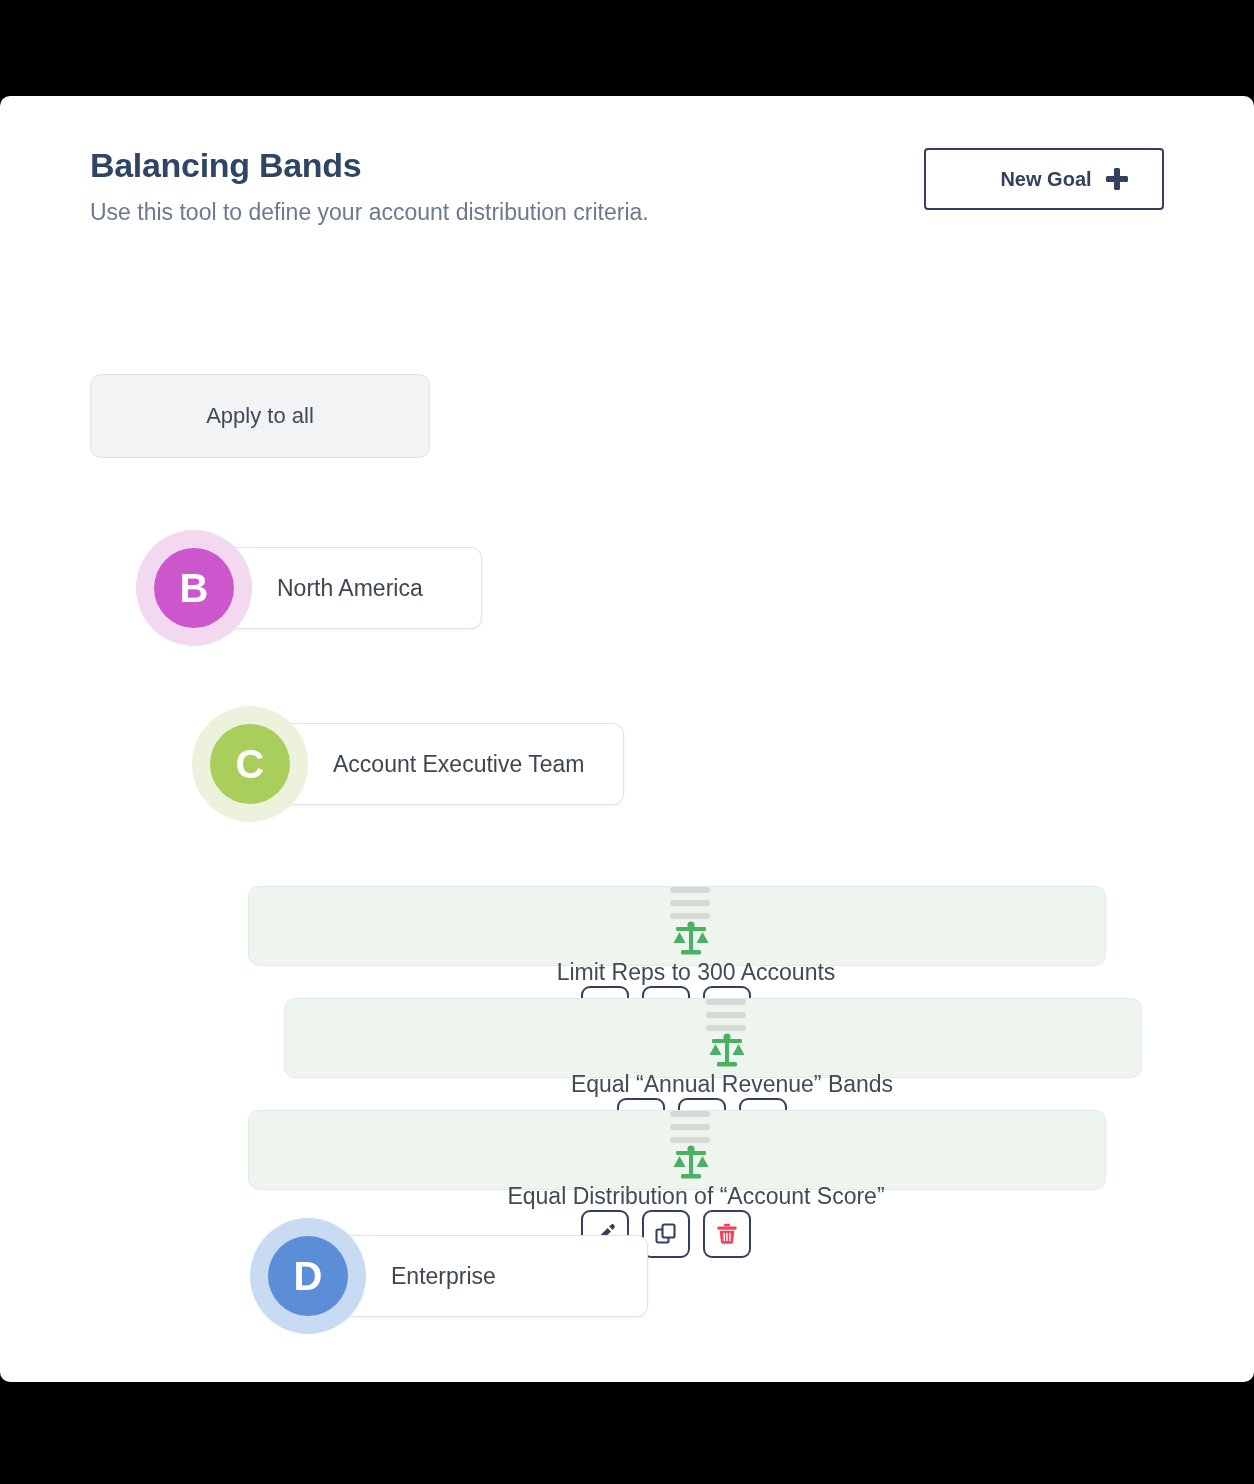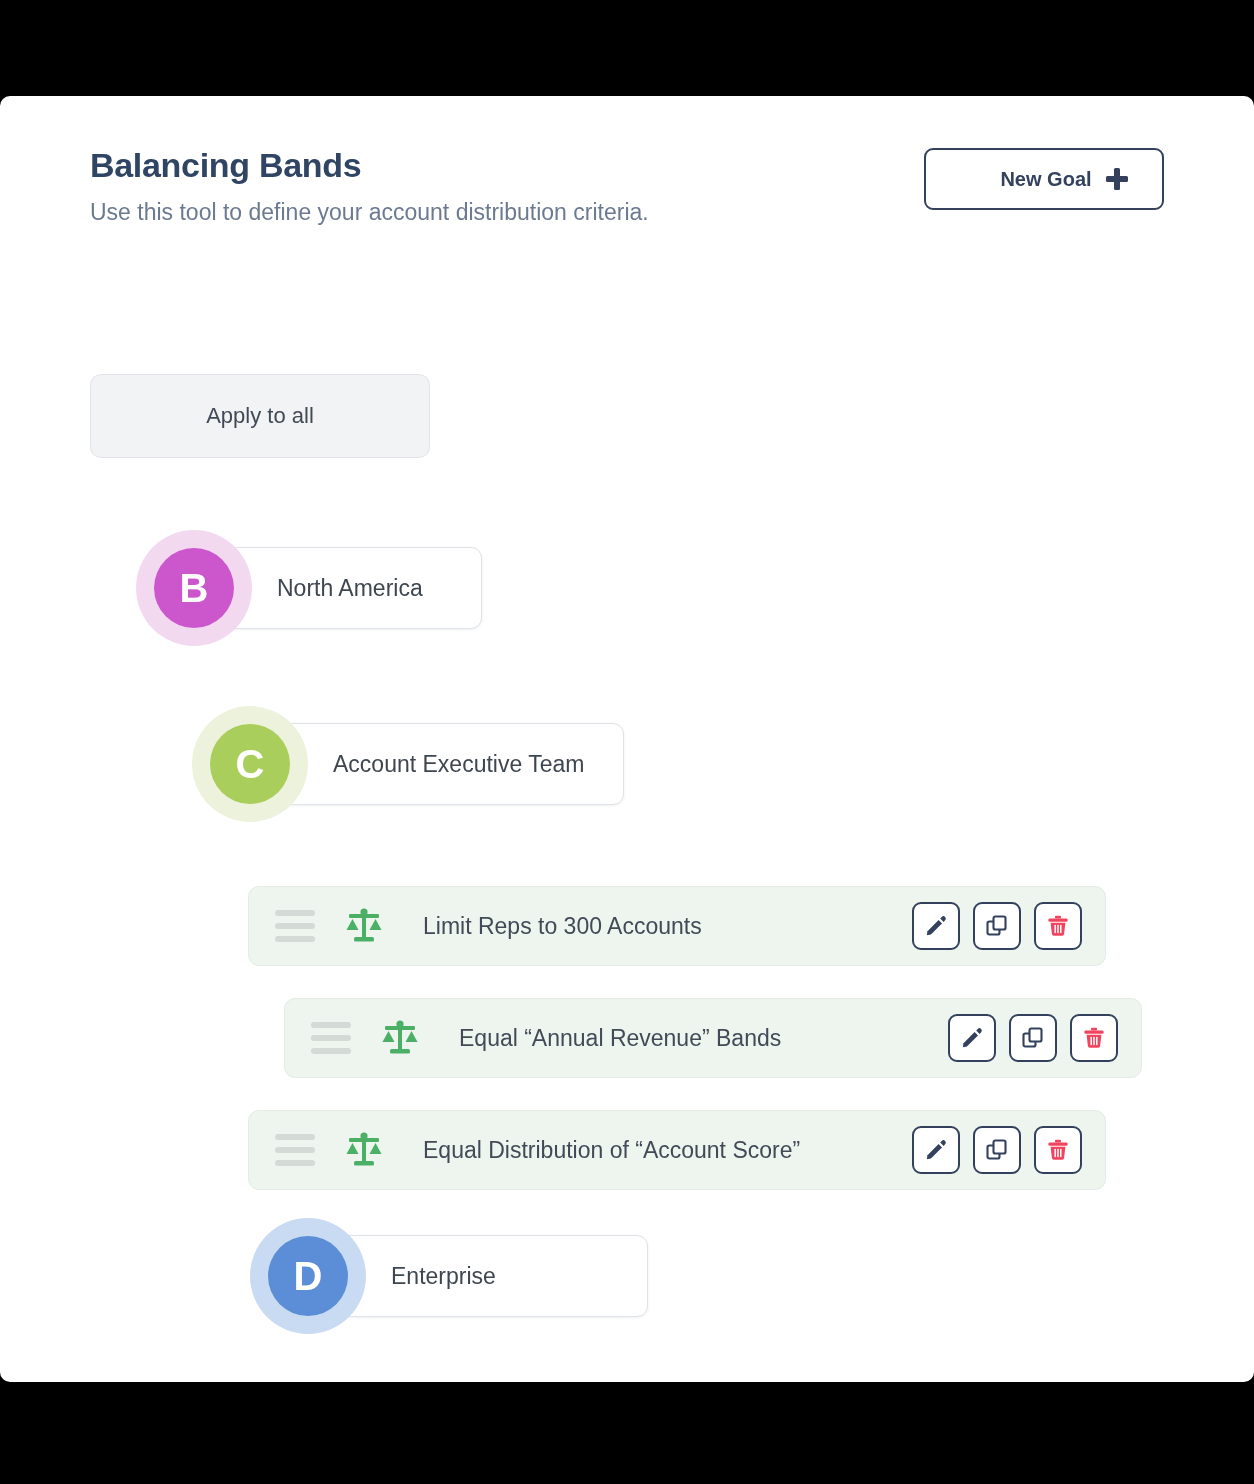--- a/index.html
+++ b/index.html
@@ -56,21 +56,21 @@
     line-height: 1.2;
   }
   .new-goal-btn {
     position: absolute;
     right: 0;
     top: 2px;
     width: 240px;
     height: 62px;
     background: #ffffff;
     border: 2px solid #33415c;
-    border-radius: 9px;
+    border-radius: 4px;
     display: flex;
     align-items: center;
     justify-content: center;
     gap: 14px;
     cursor: pointer;
     box-sizing: border-box;
     padding-left: 40px;
   }
   .new-goal-btn .label {
     font-size: 20px;
@@ -181,20 +181,21 @@
     position: absolute;
     left: 248px;
     width: 858px;
     height: 80px;
     background: #eef5ef;
     border: 1px solid #e3ebe4;
     border-radius: 11px;
     display: flex;
     align-items: center;
     box-sizing: border-box;
+    flex-direction: column;
   }
   .goal-row.r0 { top: 790px; }
   .goal-row.r1 { top: 902px; margin-left: 36px; }
   .goal-row.r2 { top: 1014px; }
 
   .drag-handle {
     margin-left: 26px;
     width: 40px;
     height: 32px;
     display: flex;

